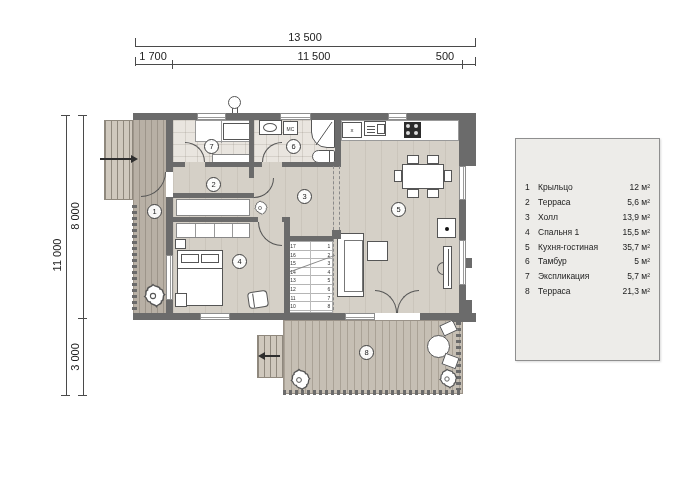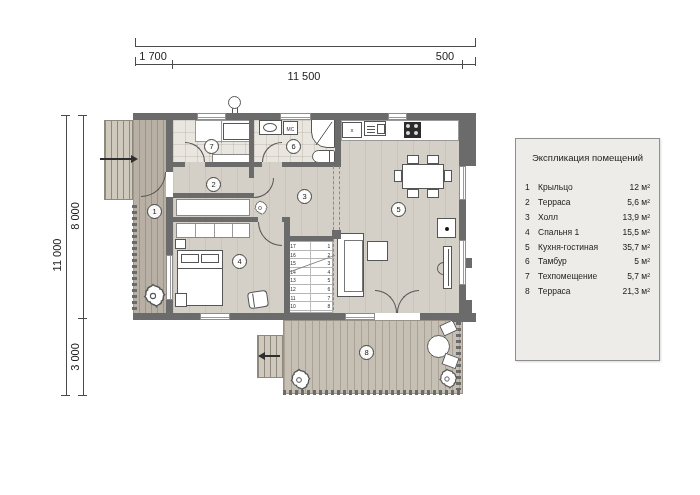--- a/index.html
+++ b/index.html
@@ -63,28 +63,29 @@
     <symbol id="plant" viewBox="0 0 24 24">
       <path d="M12 1.5c2.2 2.8 6.3.6 6.6 4.2 3.4-.4 1.8 3.9 4 5.1-2.7 1.7.6 4.9-2.8 5.9.9 3.3-3.4 2.4-4.6 4.9-1.5-2.6-5.3-.9-5.9-4.2-3.4.6-2.3-3.7-4.8-4.9 2.6-1.8-.9-5 2.5-6C6.2 3.2 9.8 4.5 12 1.5z" fill="#fff" stroke="#555" stroke-width="1.3"></path>
       <circle cx="12" cy="12" r="2.4" fill="none" stroke="#555" stroke-width="1"></circle>
     </symbol>
   </defs>
     </svg>
 
   <div class="dl" style="left:135px;top:46px;width:341px;height:1px;"></div>
   <div class="tick" style="left:135px;top:38px;"></div>
   <div class="tick" style="left:475px;top:38px;"></div>
+  <div class="dlab" style="left:230px;top:31px;width:150px;">13 500</div>
 
   <div class="dl" style="left:135px;top:64px;width:341px;height:1px;"></div>
   <div class="tick" style="left:135px;top:57px;"></div>
   <div class="tick" style="left:172px;top:60px;"></div>
   <div class="tick" style="left:462px;top:60px;"></div>
   <div class="tick" style="left:475px;top:57px;"></div>
   <div class="dlab" style="left:132px;top:50px;width:42px;">1 700</div>
-  <div class="dlab" style="left:264px;top:50px;width:80px;margin-top:20px;">11 500</div>
+  <div class="dlab" style="left:274px;top:50px;width:80px;">11 500</div>
   <div class="dlab" style="left:425px;top:50px;width:40px;">500</div>
 
   <div class="dl" style="left:66px;top:115px;width:1px;height:281px;"></div>
   <div class="tick-h" style="left:61px;top:115px;"></div>
   <div class="tick-h" style="left:61px;top:395px;"></div>
   <div class="dlab rot" style="left:29px;top:249px;width:55px;">11 000</div>
 
   <div class="dl" style="left:83px;top:115px;width:1px;height:281px;"></div>
   <div class="tick-h" style="left:78px;top:115px;"></div>
   <div class="tick-h" style="left:78px;top:318px;"></div>
@@ -282,21 +283,20 @@
   <div class="rnum" style="left:147px;top:204px;">1</div>
   <div class="rnum" style="left:206px;top:177px;">2</div>
   <div class="rnum" style="left:297px;top:189px;">3</div>
   <div class="rnum" style="left:232px;top:254px;">4</div>
   <div class="rnum" style="left:391px;top:202px;">5</div>
   <div class="rnum" style="left:286px;top:139px;">6</div>
   <div class="rnum" style="left:204px;top:139px;">7</div>
   <div class="rnum" style="left:359px;top:345px;">8</div>
 
   <div id="legend">
-    <div class="ltitle">Экспликация помещений</div>
     <div class="rows">
       <div class="lrow">
           <span class="n">1</span>
           <span class="nm">Крыльцо</span>
           <span class="ar">12 м²</span>
         </div>
       <div class="lrow">
           <span class="n">2</span>
           <span class="nm">Терраса</span>
           <span class="ar">5,6 м²</span>
@@ -316,21 +316,21 @@
           <span class="nm">Кухня-гостиная</span>
           <span class="ar">35,7 м²</span>
         </div>
       <div class="lrow">
           <span class="n">6</span>
           <span class="nm">Тамбур</span>
           <span class="ar">5 м²</span>
         </div>
       <div class="lrow">
           <span class="n">7</span>
-          <span class="nm">Техпомещение</span>
+          <span class="nm">Экспликация</span>
           <span class="ar">5,7 м²</span>
         </div>
       <div class="lrow">
           <span class="n">8</span>
           <span class="nm">Терраса</span>
           <span class="ar">21,3 м²</span>
         </div>
     </div>
   </div>
 

